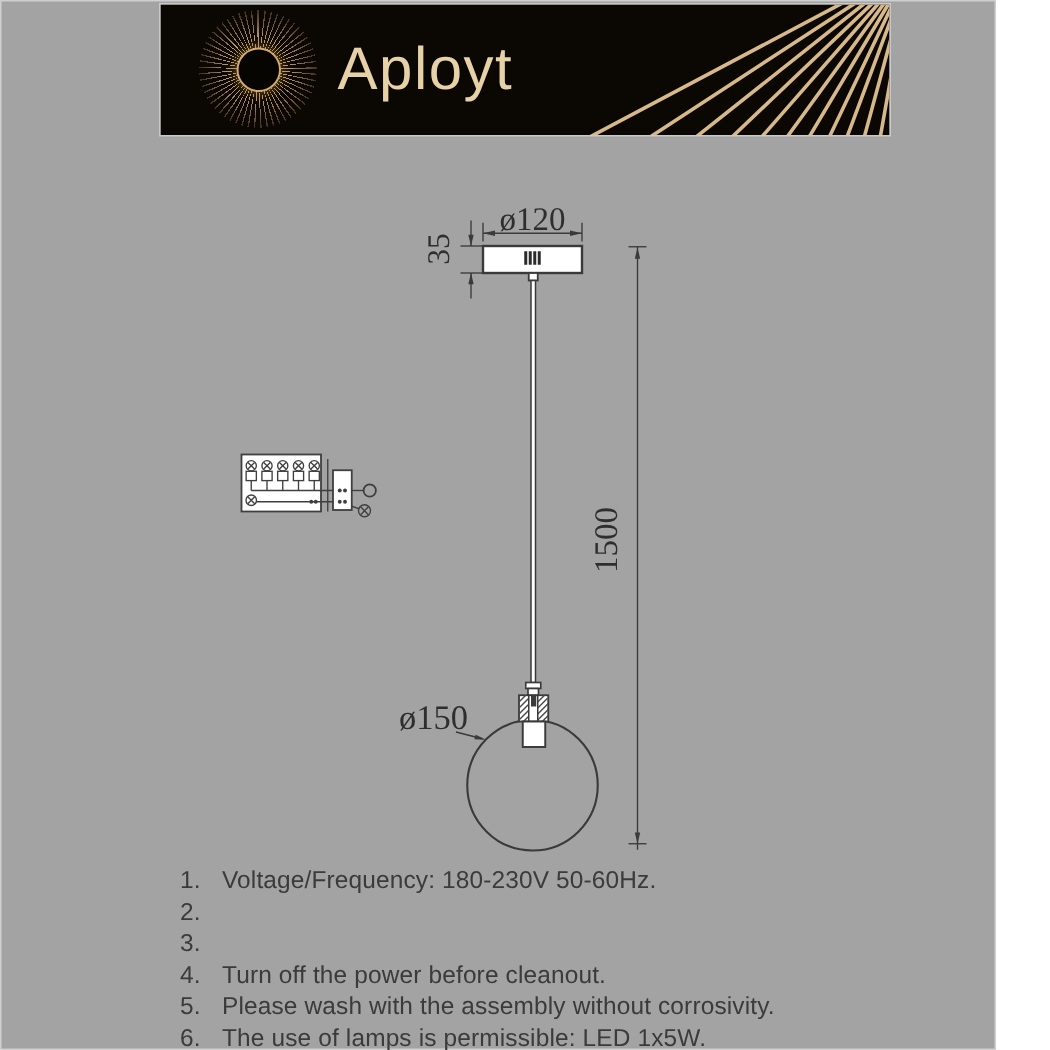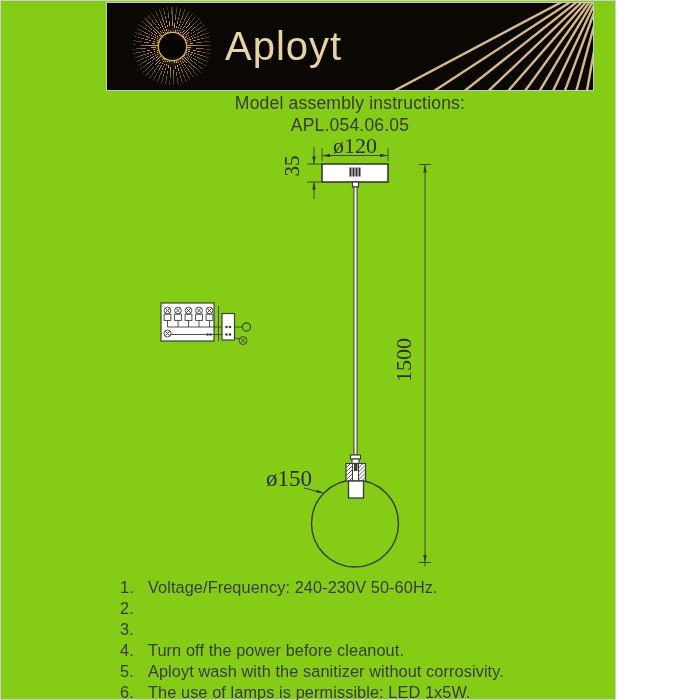--- a/index.html
+++ b/index.html
@@ -1,16 +1,16 @@
 <!DOCTYPE html>
 <html><head>
 <meta charset="utf-8">
 <style>
   html,body{margin:0;padding:0;background:#fff;}
-  .page{position:relative;width:616px;height:700px;background:#84cc16;overflow:hidden;
+  .page{position:relative;width:664px;height:700px;background:#a3a3a3;overflow:hidden;
         box-shadow:inset 0 0 0 1px #cfcfcf;font-family:"Liberation Sans",sans-serif;}
 
   
   .banner{position:absolute;left:107px;top:3px;width:486px;height:87px;
           background:#0b0803;outline:1px solid #c9c9c9;overflow:hidden;}
   .banner-rays{position:absolute;left:0;top:0;width:486px;height:87px;}
   .sunburst{position:absolute;left:26px;top:4px;width:78px;height:78px;}
   .sun-rays{position:absolute;inset:0;border-radius:50%;
             background:repeating-conic-gradient(rgba(203,160,100,.95) 0deg 1.4deg,rgba(0,0,0,0) 1.4deg 6.3deg);}
   .sun-fade{position:absolute;inset:0;border-radius:50%;
@@ -58,24 +58,20 @@
         <line x1="500" y1="-25" x2="289" y2="216"></line>
         <line x1="500" y1="-25" x2="268" y2="196"></line>
         <line x1="500" y1="-25" x2="249" y2="174"></line>
         <line x1="500" y1="-25" x2="232" y2="150"></line>
         <line x1="500" y1="-25" x2="217" y2="125"></line>
       </g>
     </svg>
     <div class="brand-name">Aployt</div>
   </div>
 
-  <div class="heading">
-    <div>Model assembly instructions:</div>
-    <div>APL.054.06.05</div>
-  </div>
 
   <svg class="drawing" viewBox="0 0 700 700">
 
     <circle cx="355" cy="523.5" r="43.5" fill="none" stroke="#3a3a3a" stroke-width="1.4"></circle>
 
     <g stroke="#3a3a3a" fill="none">
       <rect x="322" y="164" width="66" height="18" fill="#ffffff" stroke-width="1.6"></rect>
       <g stroke="#2b2b2b" stroke-width="2">
         <line x1="350.5" y1="167.5" x2="350.5" y2="176.5"></line>
         <line x1="353.5" y1="167.5" x2="353.5" y2="176.5"></line>
@@ -195,35 +191,35 @@
       <g stroke-width="0.9">
         <circle cx="243" cy="340.5" r="4"></circle>
         <path d="M240.4 337.9 L245.6 343.1 M240.4 343.1 L245.6 337.9"></path>
       </g>
     </g>
   </svg>
 
   <div class="instructions">
     <div class="instr-row">
       <span class="instr-num">1.</span>
-      <span class="instr-text">Voltage/Frequency: 240-230V 50-60Hz.</span>
+      <span class="instr-text">Voltage/Frequency: 180-230V 50-60Hz.</span>
     </div>
     <div class="instr-row">
       <span class="instr-num">2.</span>
     </div>
     <div class="instr-row">
       <span class="instr-num">3.</span>
     </div>
     <div class="instr-row">
       <span class="instr-num">4.</span>
       <span class="instr-text">Turn off the power before cleanout.</span>
     </div>
     <div class="instr-row">
       <span class="instr-num">5.</span>
-      <span class="instr-text">Aployt wash with the sanitizer without corrosivity.</span>
+      <span class="instr-text">Please wash with the assembly without corrosivity.</span>
     </div>
     <div class="instr-row">
       <span class="instr-num">6.</span>
       <span class="instr-text">The use of lamps is permissible: LED 1x5W.</span>
     </div>
   </div>
 
 </div>
 
 </body></html>

